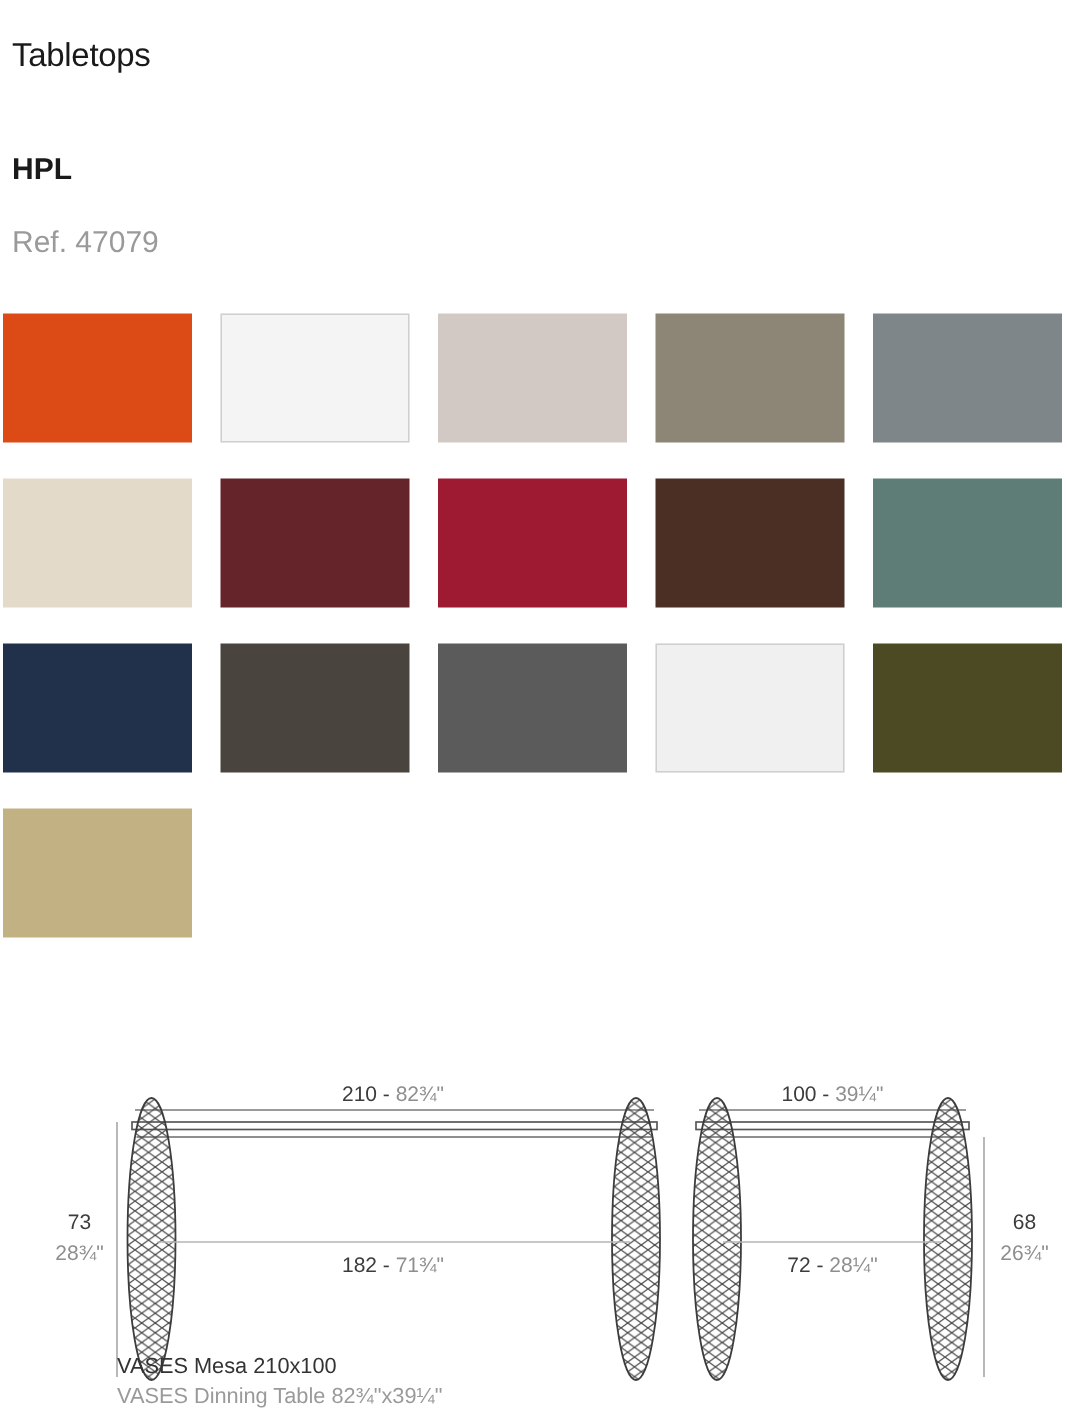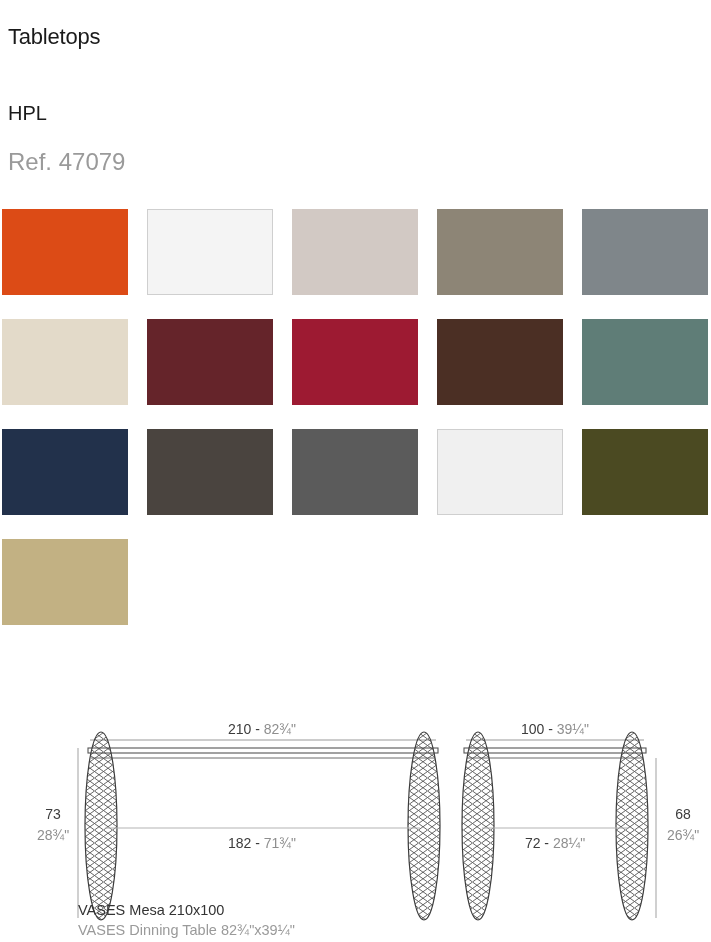--- a/index.html
+++ b/index.html
@@ -25,29 +25,29 @@
     font-weight: 400;
     color: #1a1a1a;
     letter-spacing: -0.2px;
     line-height: 40px;
   }
   #material-title {
     position: absolute;
     left: 8px;
     top: 100px;
     font-size: 20px;
-    font-weight: 400;
+    font-weight: 700;
     color: #1a1a1a;
     line-height: 26px;
   }
   #reference-label {
     position: absolute;
     left: 8px;
     top: 150px;
-    font-size: 24px;
+    font-size: 20px;
     font-weight: 400;
     color: #9a9a9a;
     line-height: 24px;
   }
 
   
   #swatch-grid {
     position: absolute;
     left: 2px;
     top: 209px;

